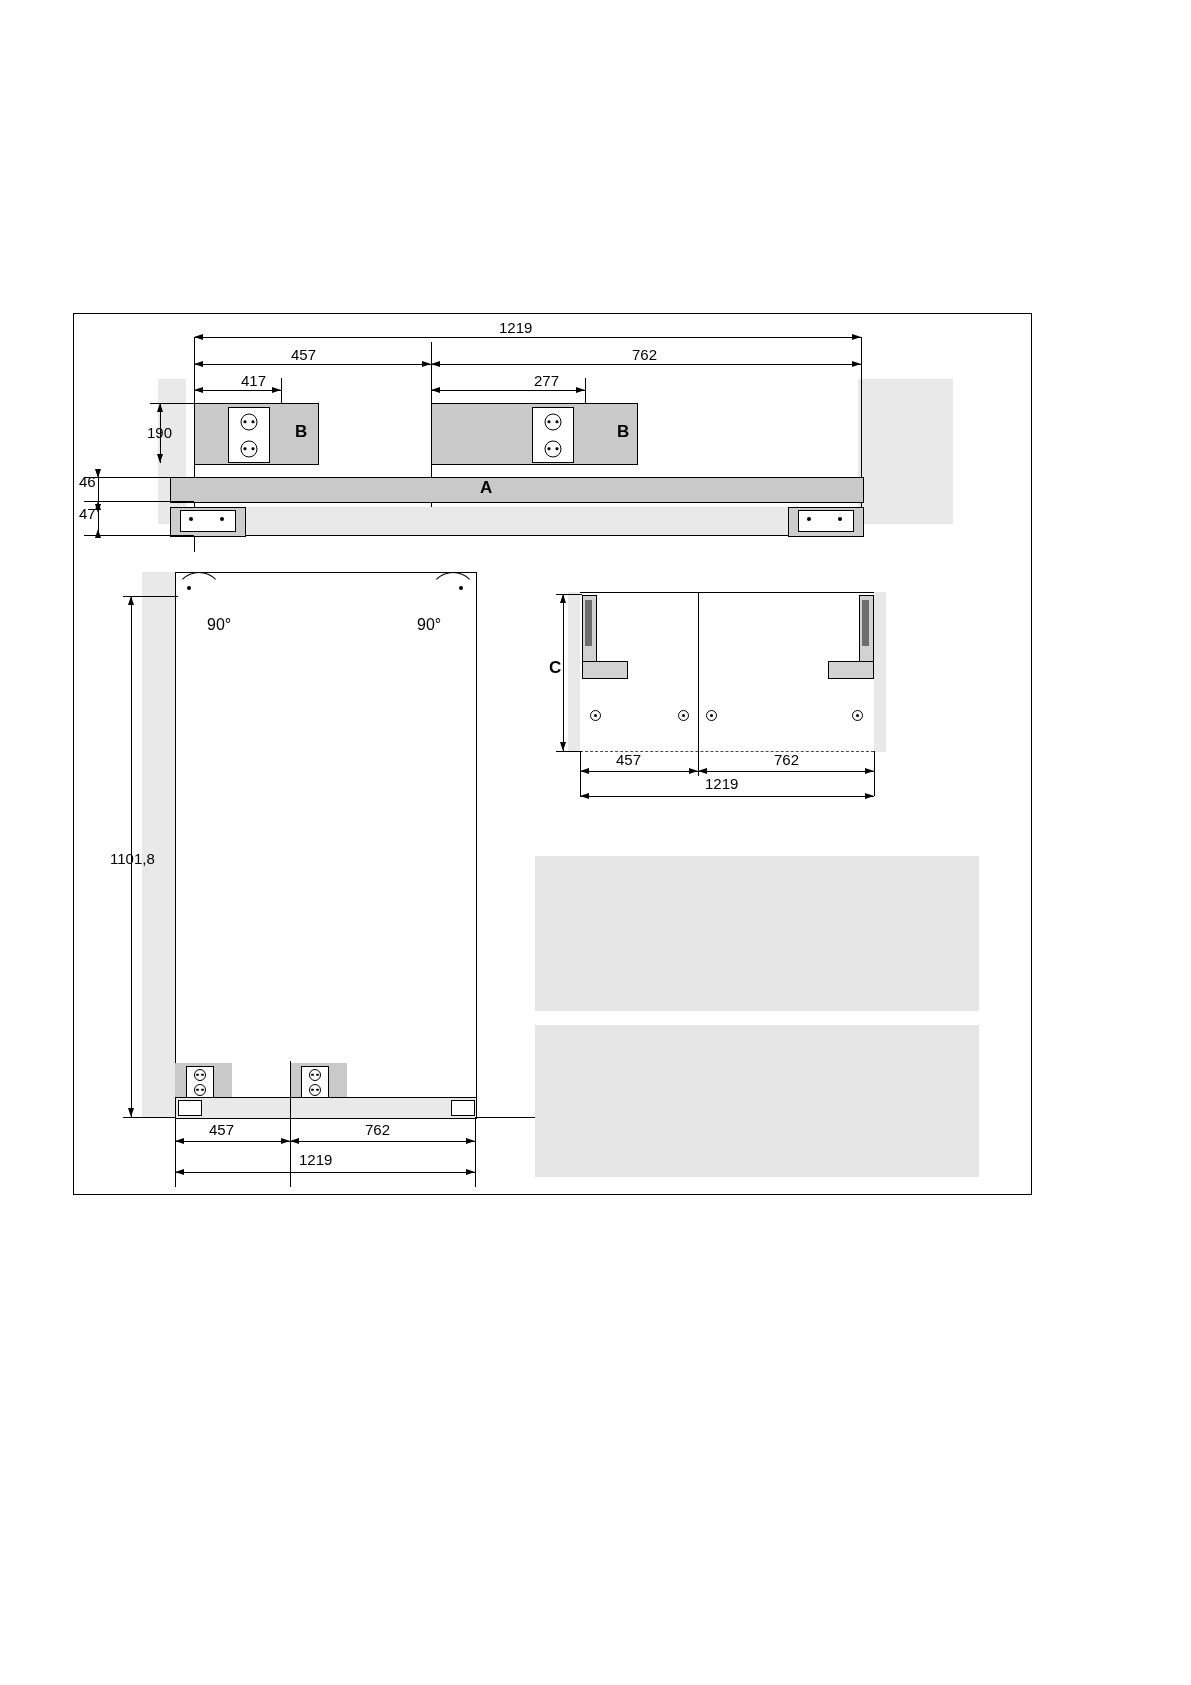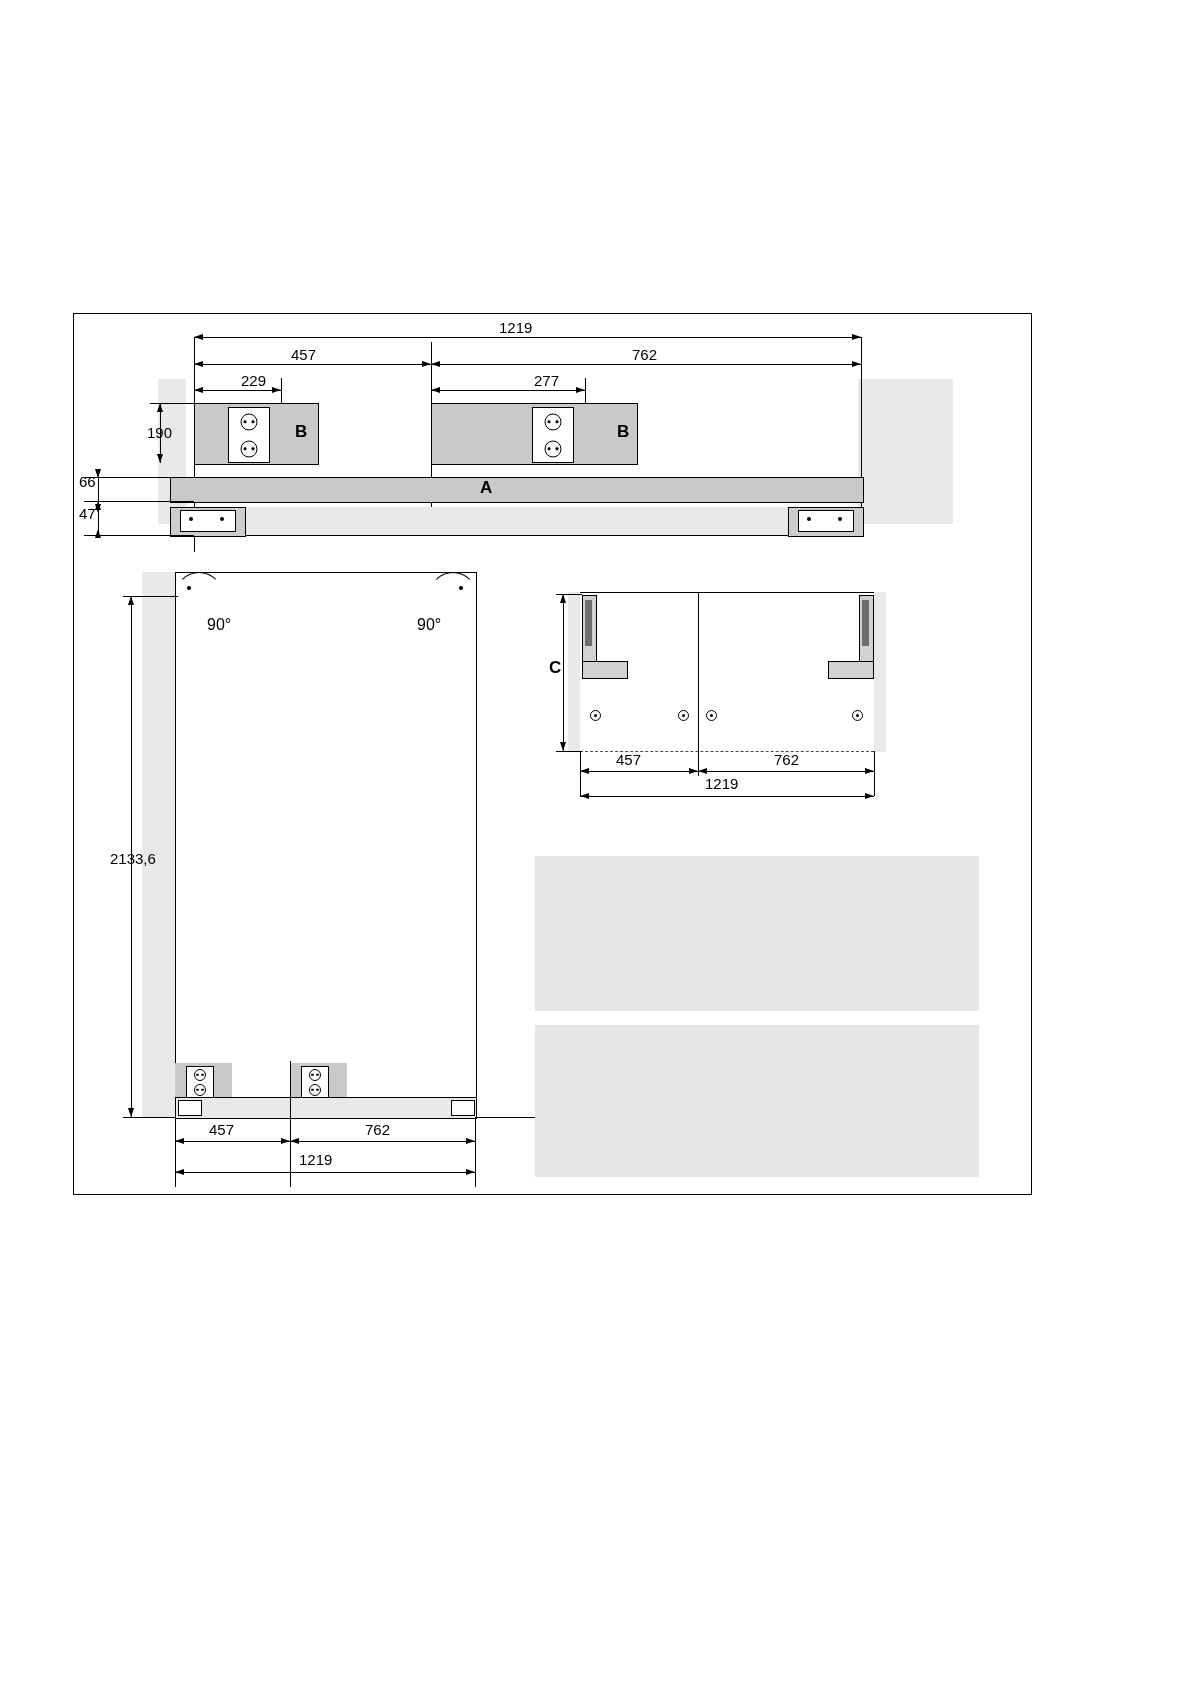--- a/index.html
+++ b/index.html
@@ -60,21 +60,21 @@
 
   <div class="dimline h" style="left:357px;top:50px;width:430px;"></div>
   <div class="arrL" style="left:357px;top:46.5px;"></div>
   <div class="arrR" style="left:778px;top:46.5px;"></div>
   <div class="lbl" style="left:558px;top:33px;">762</div>
 
   <div class="dimline h" style="left:120px;top:76px;width:87px;"></div>
   <div class="arrL" style="left:120px;top:72.5px;"></div>
   <div class="arrR" style="left:198px;top:72.5px;"></div>
   <div class="dimline v" style="left:207px;top:64px;height:42px;"></div>
-  <div class="lbl" style="left:167px;top:59px;">229</div>
+  <div class="lbl" style="left:167px;top:59px;">417</div>
 
   <div class="dimline h" style="left:357px;top:76px;width:154px;"></div>
   <div class="arrL" style="left:357px;top:72.5px;"></div>
   <div class="arrR" style="left:502px;top:72.5px;"></div>
   <div class="dimline v" style="left:511px;top:64px;height:42px;"></div>
   <div class="lbl" style="left:460px;top:59px;">277</div>
 
   <div class="box gray-m outline" style="left:120px;top:89px;width:123px;height:60px;"></div>
   <div class="socket" style="left:154px;top:93px;width:40px;height:54px;">
     <div class="plug">
@@ -108,21 +108,21 @@
   <div class="lbl" style="left:73px;top:111px;">190</div>
 
   <div class="box gray-m outline" style="left:96px;top:163px;width:692px;height:24px;"></div>
   <div class="lbl bold" style="left:406px;top:166px;">A</div>
 
   <div class="dimline h" style="left:10px;top:163px;width:110px;"></div>
   <div class="dimline h" style="left:10px;top:187px;width:110px;"></div>
   <div class="dimline v" style="left:24px;top:158px;height:34px;"></div>
   <div class="arrD" style="left:20.5px;top:155px;"></div>
   <div class="arrU" style="left:20.5px;top:187px;"></div>
-  <div class="lbl" style="left:5px;top:160px;">66</div>
+  <div class="lbl" style="left:5px;top:160px;">46</div>
 
   <div class="box gray-l" style="left:96px;top:193px;width:692px;height:28px;border-bottom:1.5px solid #000;"></div>
   <div class="box" style="left:96px;top:193px;width:74px;height:28px;background:#cdcdcd;border:1px solid #000;"></div>
   <div class="box" style="left:714px;top:193px;width:74px;height:28px;background:#cdcdcd;border:1px solid #000;"></div>
   <div class="box" style="left:106px;top:196px;width:54px;height:20px;background:#ffffff;border:1px solid #000;"></div>
   <div class="box" style="left:724px;top:196px;width:54px;height:20px;background:#ffffff;border:1px solid #000;"></div>
   <div class="dot" style="left:115px;top:203px;"></div>
   <div class="dot" style="left:146px;top:203px;"></div>
   <div class="dot" style="left:733px;top:203px;"></div>
   <div class="dot" style="left:764px;top:203px;"></div>
@@ -142,21 +142,21 @@
 
   <div class="arcline" style="left:355px;top:258px;width:46px;height:46px;border-color:#000 transparent transparent transparent;"></div>
   <div class="dot" style="left:385px;top:272px;"></div>
   <div class="lbl deg" style="left:343px;top:303px;">90°</div>
 
   <div class="dimline v" style="left:57px;top:282px;height:521px;"></div>
   <div class="arrU" style="left:53.5px;top:282px;"></div>
   <div class="arrD" style="left:53.5px;top:794px;"></div>
   <div class="dimline h" style="left:49px;top:282px;width:55px;"></div>
   <div class="dimline h" style="left:49px;top:803px;width:420px;"></div>
-  <div class="lbl" style="left:36px;top:537px;">2133,6</div>
+  <div class="lbl" style="left:36px;top:537px;">1101,8</div>
 
   <div class="box gray-m" style="left:101px;top:749px;width:57px;height:34px;"></div>
   <div class="socket" style="left:112px;top:752px;width:26px;height:30px;">
     <div class="plug" style="width:10px;height:10px;">
         <span class="d1" style="left:1.4px;"></span>
         <span class="d2" style="right:1.4px;"></span>
       </div>
     <div class="plug plug2" style="width:10px;height:10px;">
         <span class="d1" style="left:1.4px;"></span>
         <span class="d2" style="right:1.4px;"></span>

